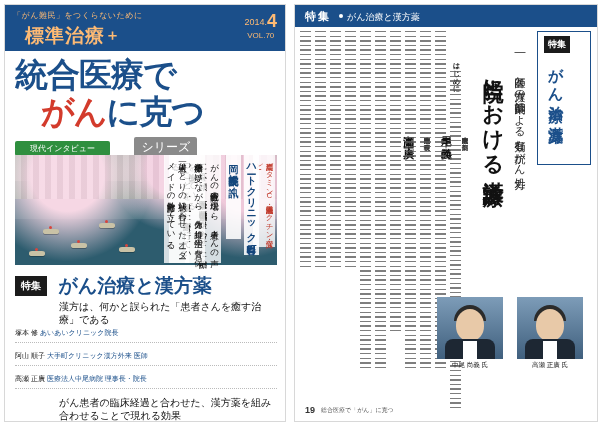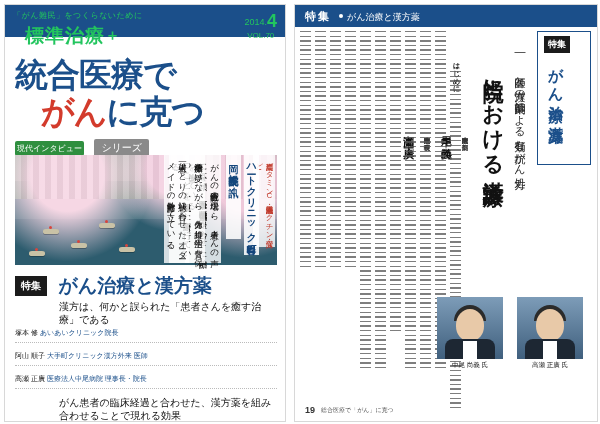--- a/index.html
+++ b/index.html
@@ -1,37 +1,37 @@
 <!DOCTYPE html>
 <html><head>
 <meta charset="utf-8">
 <style>
   html,body{margin:0;padding:0;background:#ffffff;}
   body{width:600px;height:424px;font-family:"Liberation Sans",sans-serif;overflow:hidden;}
   .page{position:relative;width:600px;height:424px;background:#fff;}
 
   
   .cover{position:absolute;left:4px;top:4px;width:280px;height:416px;background:#ffffff;border:1px solid #d8d8d8;overflow:hidden;}
-  .cover-top{position:relative;height:32px;background:#1b4f8a;color:#22c55e;}
+  .cover-top{position:relative;height:46px;background:#1b4f8a;color:#fdba74;}
   .cover-top .tagline{position:absolute;left:8px;top:5px;font-size:8px;letter-spacing:0.5px;}
   .cover-top .masthead{position:absolute;left:20px;top:18px;font-size:19px;font-weight:bold;letter-spacing:1px;}
   .cover-top .plus{font-size:15px;vertical-align:2px;}
   .cover-top .issue{position:absolute;right:8px;top:6px;text-align:center;line-height:1.1;}
   .cover-top .issue .yr{font-size:9px;}
   .cover-top .issue .mo{font-size:18px;font-weight:bold;vertical-align:-2px;}
   .cover-top .issue .vol{font-size:8px;}
 
   .cover-title{position:absolute;left:10px;top:52px;width:262px;color:#1b4f8a;font-weight:bold;line-height:1.12;}
   .cover-title .l1{font-size:33px;letter-spacing:-1px;}
   .cover-title .l2{font-size:33px;letter-spacing:-1px;margin-left:26px;}
   .cover-title .em{color:#d33b2c;text-align:center;}
 
   .band{position:absolute;left:10px;top:132px;width:262px;height:16px;}
-  .band .tag{display:inline-block;background:#2f8f3f;color:#fff;font-size:8px;padding:2px 2px;border-radius:2px;}
-  .band .tag2{display:inline-block;background:#8a8a8a;color:#fff;font-size:10px;padding:2px 7px;border-radius:2px;margin-left:6px;}
+  .band .tag{display:inline-block;background:#2f8f3f;color:#fff;font-size:8px;padding:2px 15px;border-radius:2px;}
+  .band .tag2{display:inline-block;background:#8a8a8a;color:#fff;font-size:12px;padding:2px 7px;border-radius:2px;margin-left:20px;}
 
   .photo{position:absolute;left:10px;top:150px;width:262px;height:110px;
     background:
       radial-gradient(circle at 20% 18%, #f6d7e4 0 16%, rgba(246,215,228,0) 38%),
       radial-gradient(circle at 60% 12%, #f3cfe0 0 14%, rgba(243,207,224,0) 34%),
       radial-gradient(circle at 88% 22%, #efc9da 0 13%, rgba(239,201,218,0) 32%),
       linear-gradient(#7fa98f 0 24%, #5d8f76 24% 40%, #3f6e7c 40% 58%, #2d5c6e 58% 100%);
     overflow:hidden;}
   .boat{position:absolute;width:16px;height:5px;background:#c9c2a6;border-radius:3px/2px;box-shadow:0 1px 0 rgba(0,0,0,.25);}
   .boat i{position:absolute;left:6px;top:-3px;width:3px;height:3px;border-radius:50%;background:#d8453c;display:block;}

